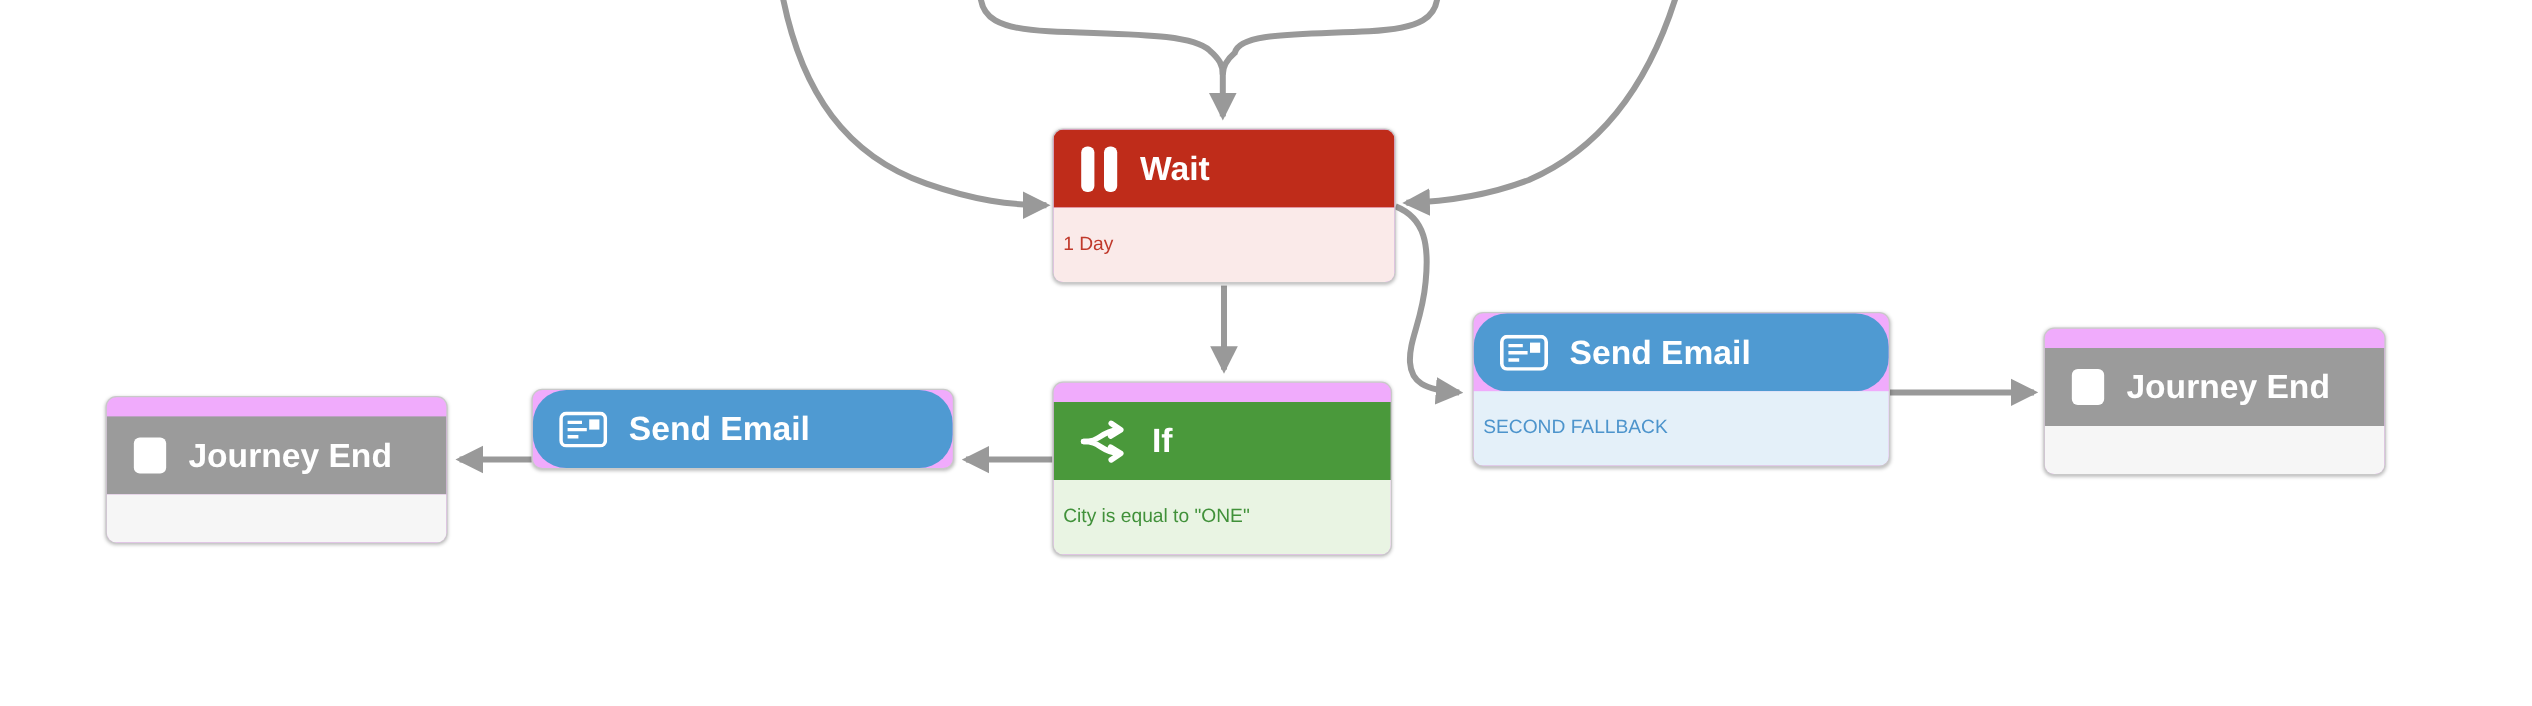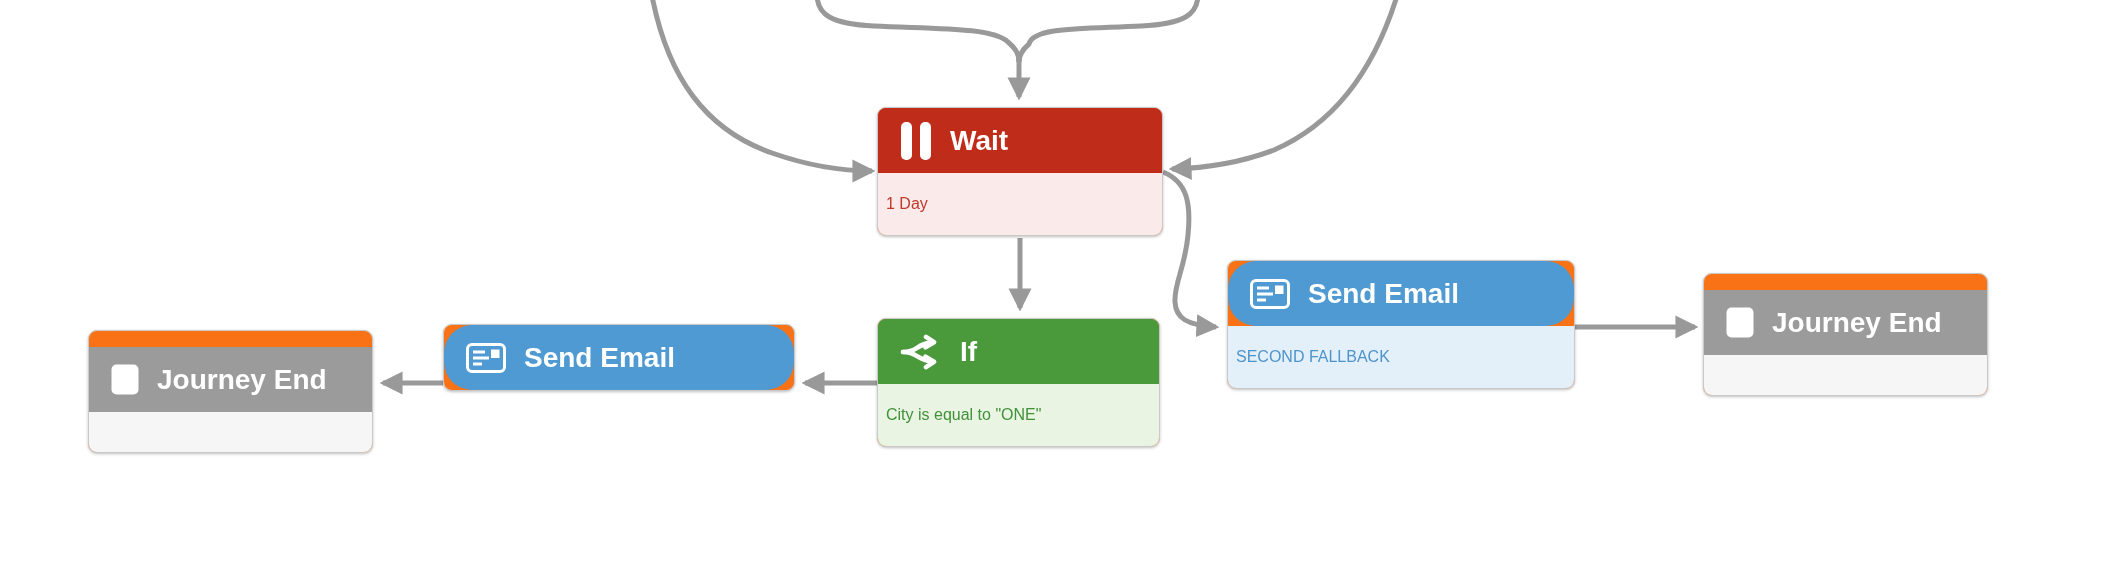--- a/index.html
+++ b/index.html
@@ -9,21 +9,21 @@
     width:2110px;height:588px;
     background:#ffffff;
     overflow:hidden;
   }
   #edges{position:absolute;left:0;top:0;}
   .node{
     position:absolute;
     border-radius:9px;
     box-shadow:0 1px 3px rgba(0,0,0,0.25);
     overflow:hidden;
-    background:#f97316;
+    background:#f0abfc;
     border:1px solid #c9c9c9;
     box-sizing:border-box;
     cursor:pointer;
   }
   .hdr{
     height:65px;
     display:flex;align-items:center;
     padding:0 18px 0 22px;
     color:#ffffff;
     font-weight:bold;
@@ -33,21 +33,21 @@
   .icon{display:flex;align-items:center;margin-right:18px;flex:0 0 auto;}
   .bdy{
     height:62px;
     display:flex;align-items:center;
     padding:0 18px 0 8px;
     font-size:16px;
     box-sizing:border-box;
   }
   .t-wait  .hdr{background:#bf2c1a;}
   .t-wait  .bdy{background:#faeae9;color:#c0392b;}
-  .t-if    .hdr{background:#4a993b;}
+  .t-if    .hdr{background:#4a993b;margin-top:16px;}
   .t-if    .bdy{background:#e9f4e3;color:#41913a;}
   .t-email .hdr{background:#4f9ad2;border-radius:28px;}
   .t-email .bdy{background:#e4f0f9;color:#4d94cc;text-align:right;}
   .t-end   .hdr{background:#9b9b9b;margin-top:16px;}
   .t-end   .bdy{background:#f6f6f6;height:40px;}
 </style>
 </head>
 <body>
 
 <div id="canvas">

